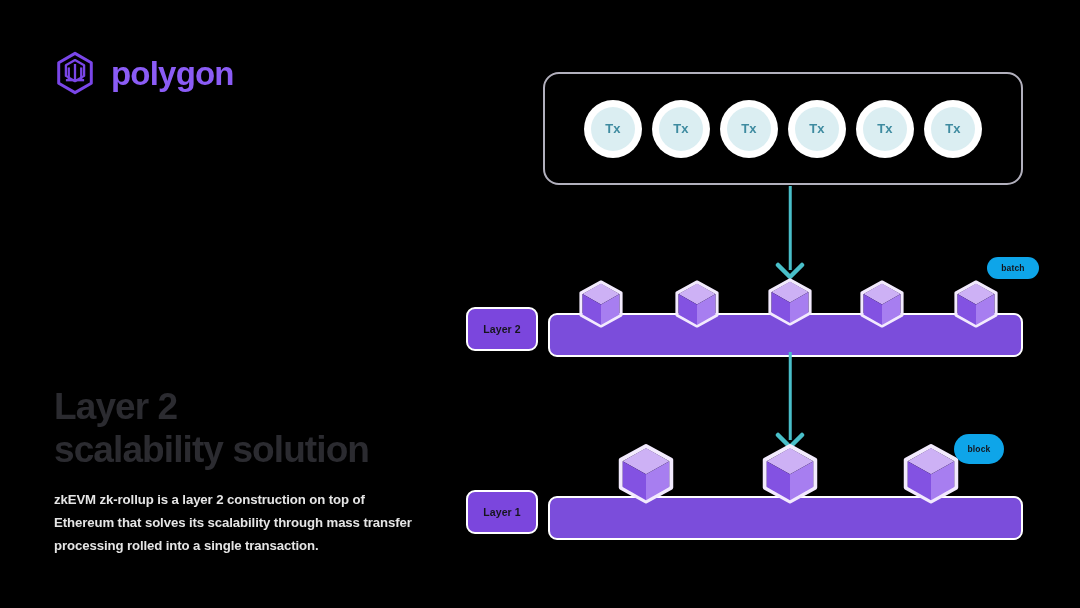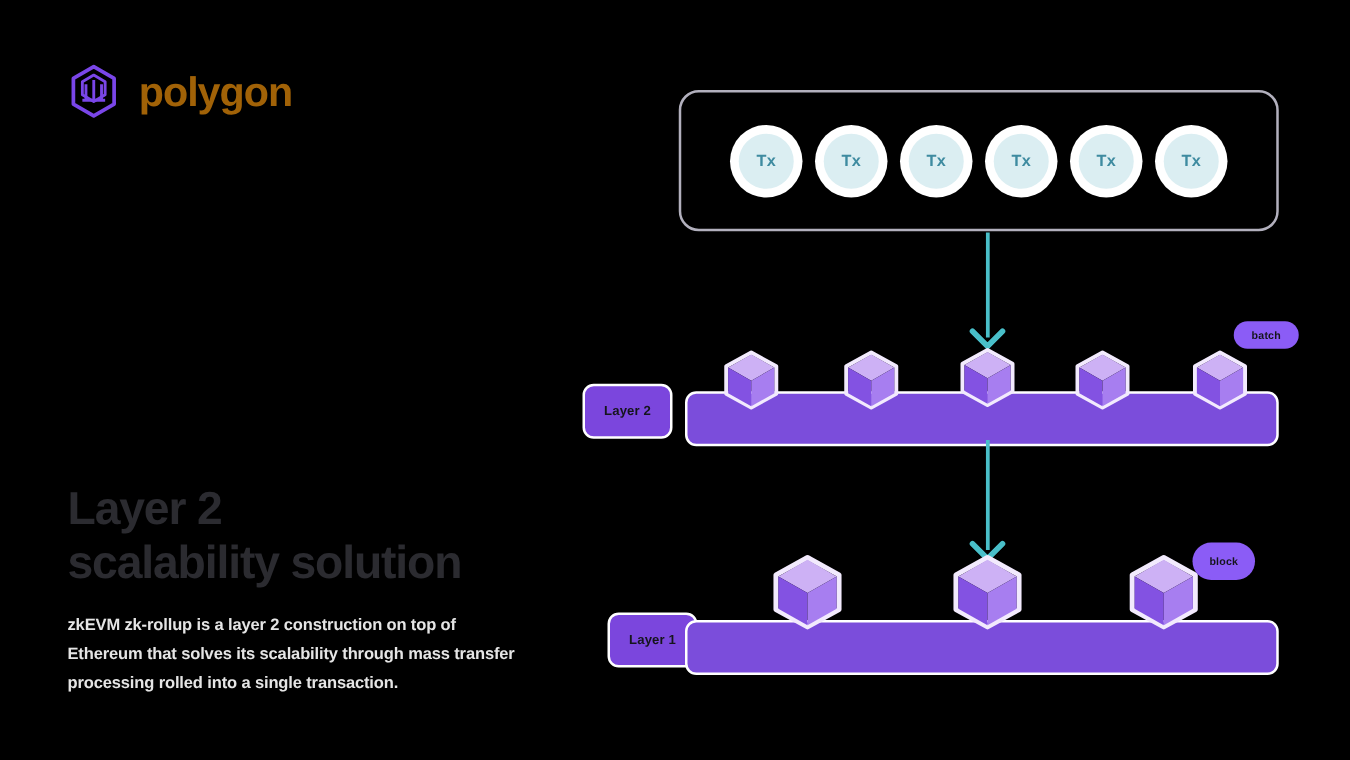--- a/index.html
+++ b/index.html
@@ -22,21 +22,21 @@
     top: 50px;
     display: flex;
     align-items: center;
     gap: 13px;
   }
   .brand-mark { width: 46px; height: 46px; display: block; }
   .brand-word {
     font-size: 33px;
     font-weight: 700;
     letter-spacing: -0.8px;
-    color: #a16207;
+    color: #8b5cf6;
     line-height: 1;
   }
 
   
   .copy {
     position: absolute;
     left: 54px;
     top: 386px;
     width: 370px;
   }
@@ -146,21 +146,21 @@
     box-sizing: border-box;
   }
 
   
   .cube { position: absolute; }
   .cube svg { display: block; overflow: visible; }
 
   
   .tag {
     position: absolute;
-    background: #8b5cf6;
+    background: #0ea5e9;
     border-radius: 999px;
     display: flex;
     align-items: center;
     justify-content: center;
     font-size: 8.5px;
     font-weight: 700;
     color: #15151c;
     letter-spacing: 0.15px;
   }
   .tag-batch { left: 987px; top: 257px; width: 52px; height: 22px; }
@@ -270,21 +270,21 @@
   </div>
 
   <div class="arrow arrow-2">
     <div class="stem"></div>
     <svg class="head" style="top:80px" width="30" height="20" viewBox="0 0 30 20">
       <path d="M3 3 L15 15 L27 3" fill="none" stroke="#49bfc9" stroke-width="4.5" stroke-linecap="round" stroke-linejoin="round"></path>
     </svg>
   </div>
 
   <div class="layer-row">
-    <div class="layer-badge" style="left:486px; top:490px;">Layer 1</div>
+    <div class="layer-badge" style="left:466px; top:490px;">Layer 1</div>
     <div class="layer-bar" style="left:548px; top:496px; width:475px; height:44px;"></div>
 
     <div class="cube" style="left:617px; top:443px;">
       <svg width="58" height="64" viewBox="0 0 46 50">
         <path d="M23 2 L43 13 L43 35 L23 46 L3 35 L3 13 Z" fill="none" stroke="#f2eafd" stroke-width="3.2" stroke-linejoin="round"></path>
         <path d="M23 3.5 L41.5 14 L23 24.5 L4.5 14 Z" fill="#cdb1f5"></path>
         <path d="M4.5 14 L23 24.5 L23 45 L4.5 34.5 Z" fill="#8352e2"></path>
         <path d="M23 24.5 L41.5 14 L41.5 34.5 L23 45 Z" fill="#a77ef0"></path>
       </svg>
     </div>

